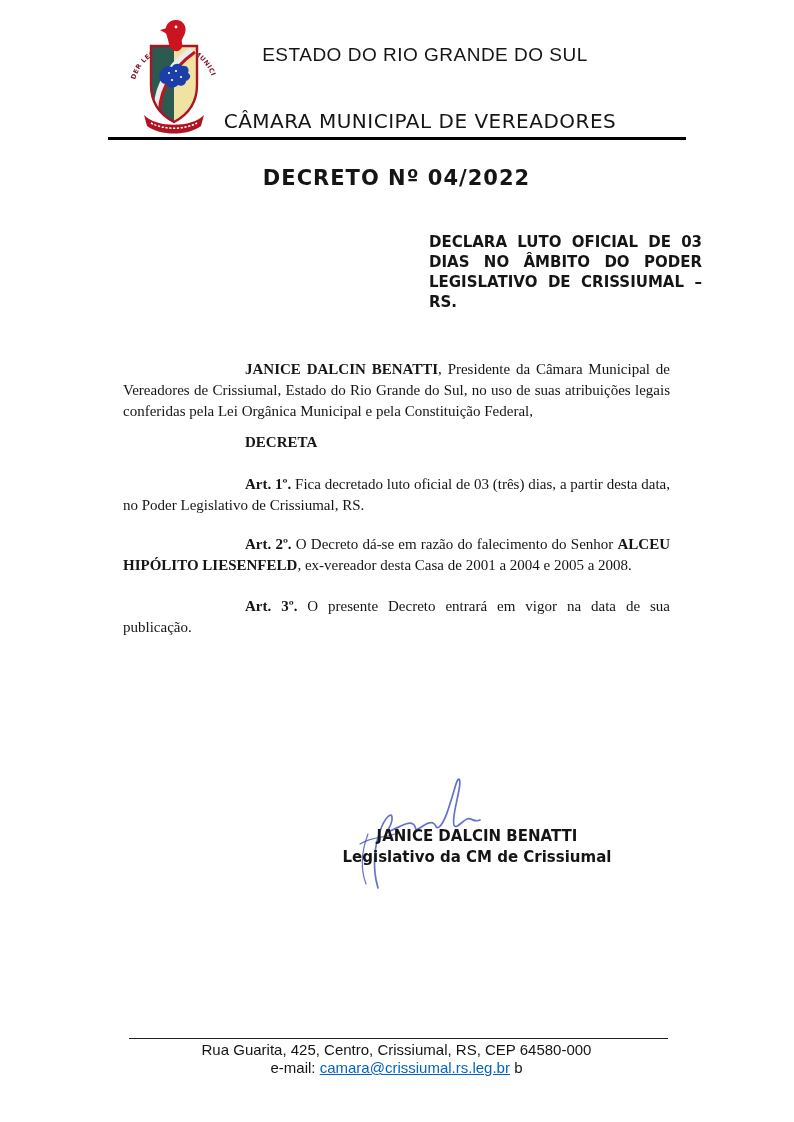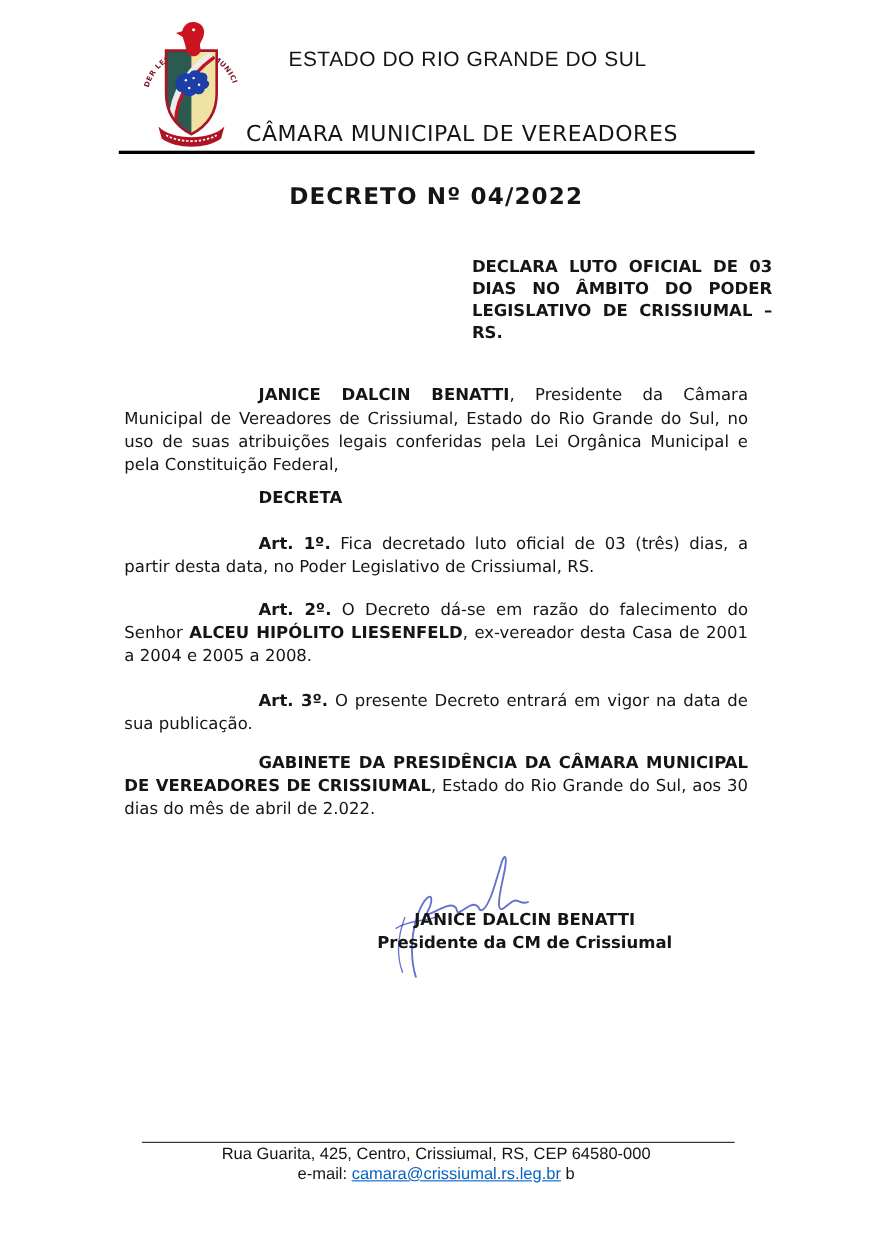--- a/index.html
+++ b/index.html
@@ -16,21 +16,21 @@
   .h3{left:150px;top:109px;width:540px;font-weight:normal;font-size:20px;letter-spacing:.5px;}
   .rule{position:absolute;left:108px;top:137px;width:578px;height:3px;background:#000;}
   
   .doc-title{position:absolute;left:113px;top:166px;width:567px;text-align:center;
     font-weight:bold;font-size:21px;letter-spacing:1px;}
   .summary{position:absolute;left:429px;top:232px;width:273px;
     font-weight:bold;font-size:15px;line-height:20px;text-align:justify;}
   
   .content{position:absolute;left:113px;top:349px;width:567px;
     font-size:15px;line-height:21px;}
-  .content p{margin:0;text-align:justify;text-indent:122px;}
+  .content p{margin:10px;text-align:justify;text-indent:122px;font-family:Liberation Serif, serif;}
   .p-preamble{margin-bottom:9px !important;}
   .p-decreta{margin-bottom:21px !important;text-align:left !important;}
   .p-art1{margin-bottom:18px !important;}
   .p-art2{margin-bottom:20px !important;}
   .p-art3{margin-bottom:14px !important;}
   b{font-weight:bold;}
   
   .sig-svg{position:absolute;left:348px;top:770px;width:150px;height:122px;}
   .sig-text{position:absolute;left:296px;top:826px;width:362px;text-align:center;
     font-weight:bold;font-size:15px;line-height:21px;}
@@ -90,32 +90,31 @@
 
   <div class="doc-title">DECRETO Nº 04/2022</div>
   <div class="summary">DECLARA LUTO OFICIAL DE 03 DIAS NO ÂMBITO DO PODER LEGISLATIVO DE CRISSIUMAL – RS.</div>
 
   <div class="content">
     <p class="p-preamble"><b>JANICE DALCIN BENATTI</b><span>, Presidente da Câmara Municipal de Vereadores de Crissiumal, Estado do Rio Grande do Sul, no uso de suas atribuições legais conferidas pela Lei Orgânica Municipal e pela Constituição Federal,</span></p>
     <p class="p-decreta"><b>DECRETA</b></p>
     <p class="p-art1"><b>Art. 1º.</b><span> Fica decretado luto oficial de 03 (três) dias, a partir desta data, no Poder Legislativo de Crissiumal, RS.</span></p>
     <p class="p-art2"><b>Art. 2º.</b><span> O Decreto dá-se em razão do falecimento do Senhor </span><b>ALCEU HIPÓLITO LIESENFELD</b><span>, ex-vereador desta Casa de 2001 a 2004 e 2005 a 2008.</span></p>
     <p class="p-art3"><b>Art. 3º.</b><span> O presente Decreto entrará em vigor na data de sua publicação.</span></p>
-    <p><b>GABINETE DA PRESIDÊNCIA DA CÂMARA MUNICIPAL DE VEREADORES DE CRISSIUMAL</b><span>, Estado do Rio Grande do Sul, aos 30 dias do mês de abril de 2.022.</span></p>
   </div>
 
   <svg class="sig-svg" viewBox="0 0 150 122" aria-hidden="true">
     <g fill="none" stroke="#4a58c4" stroke-opacity="0.85" stroke-linecap="round">
       <path stroke-width="1.7" d="M30 118 C 24 98 26 74 34 56 C 38 47 45 40 44 50 C 43 58 36 63 42 61 C 52 57 60 51 65 54 C 69 56 66 61 70 59 C 76 56 80 51 85 53 C 89 55 87 59 91 57 C 97 53 102 34 108 14 C 111 5 113 9 111 20 C 108 36 104 49 106 55 C 108 60 114 51 119 49 C 123 47 126 53 132 50"></path>
       <path stroke-width="1.2" d="M20 64 C 14 80 12 98 18 114"></path>
       <path stroke-width="1.2" d="M12 74 C 24 66 38 68 50 63"></path>
     </g>
   </svg>
   <div class="sig-text">
     <div>JANICE DALCIN BENATTI</div>
-    <div>Presidente da CM de Crissiumal</div>
+    <div>Legislativo da CM de Crissiumal</div>
   </div>
 
   <div class="f-rule"></div>
   <div class="f-address">Rua Guarita, 425, Centro, Crissiumal, RS, CEP 64580-000</div>
   <div class="f-email"><span>e-mail: </span><a>camara@crissiumal.rs.leg.br</a><span> b</span></div>
 
 </div>
 
 </body></html>

